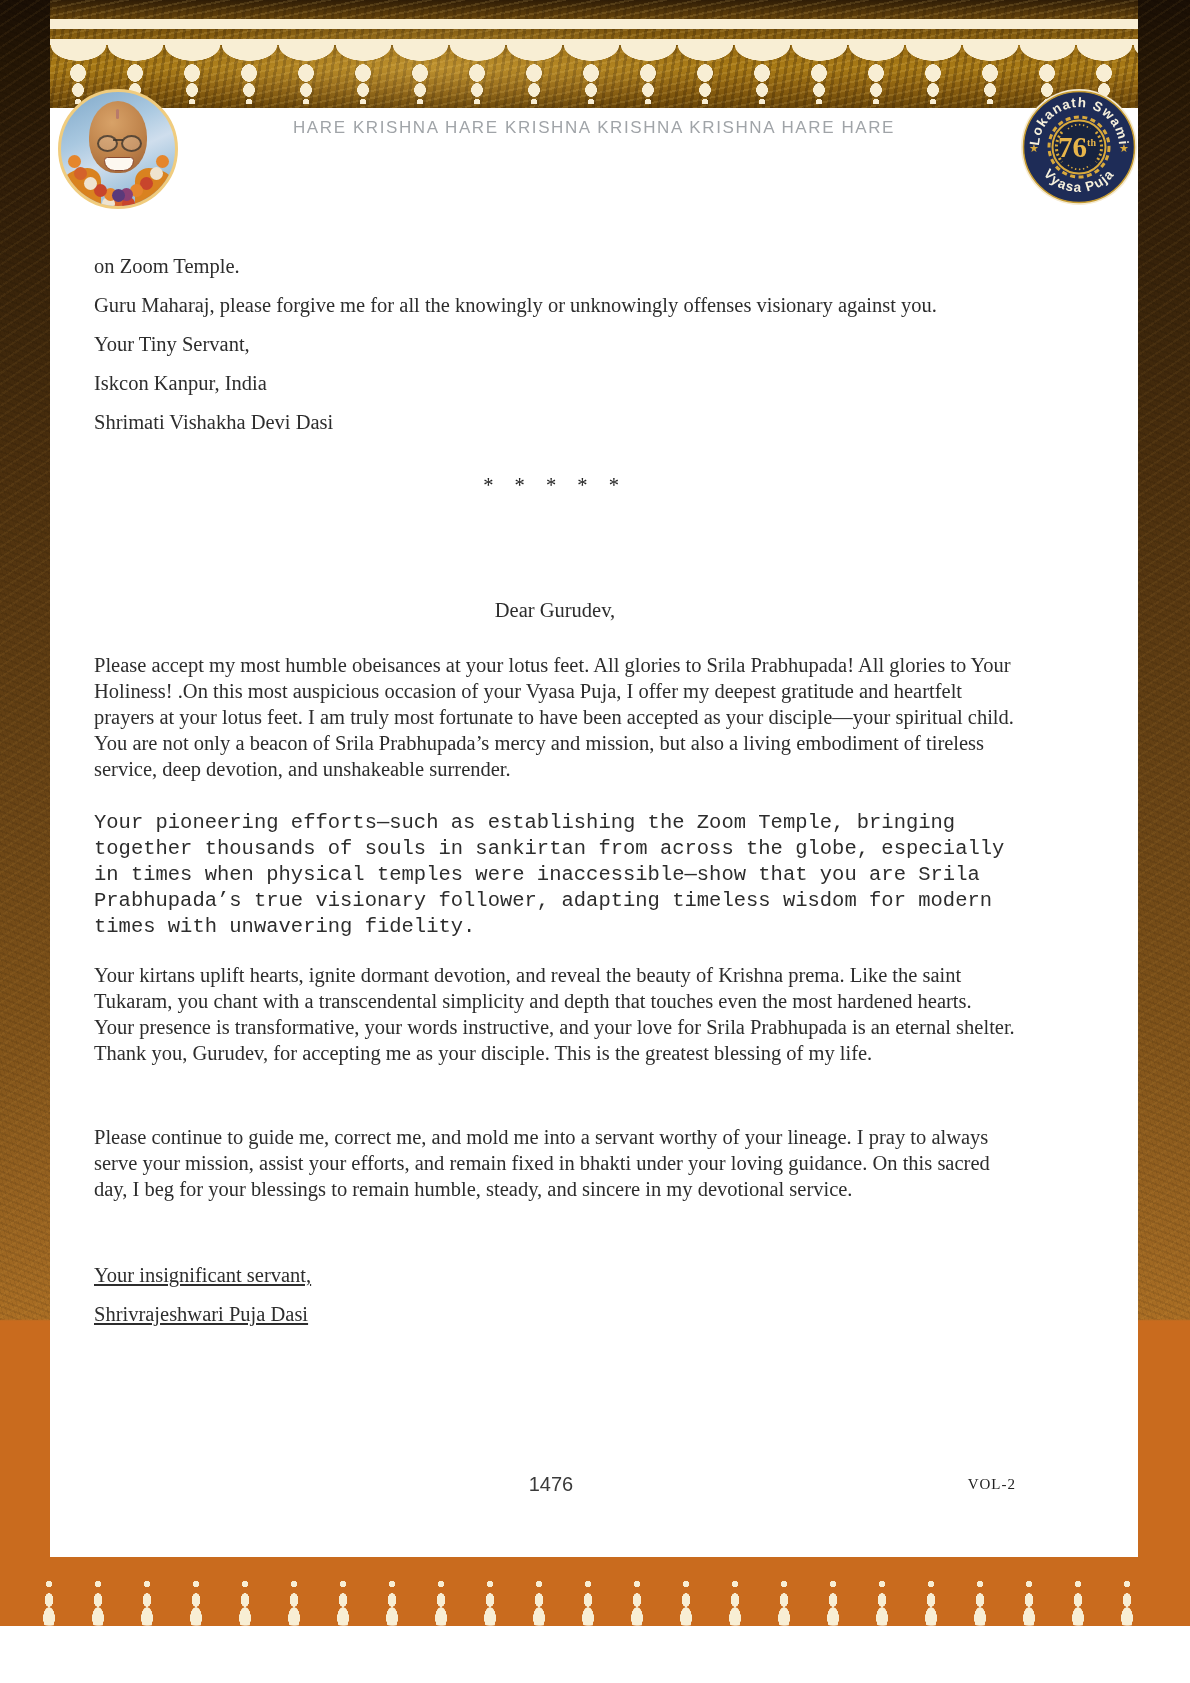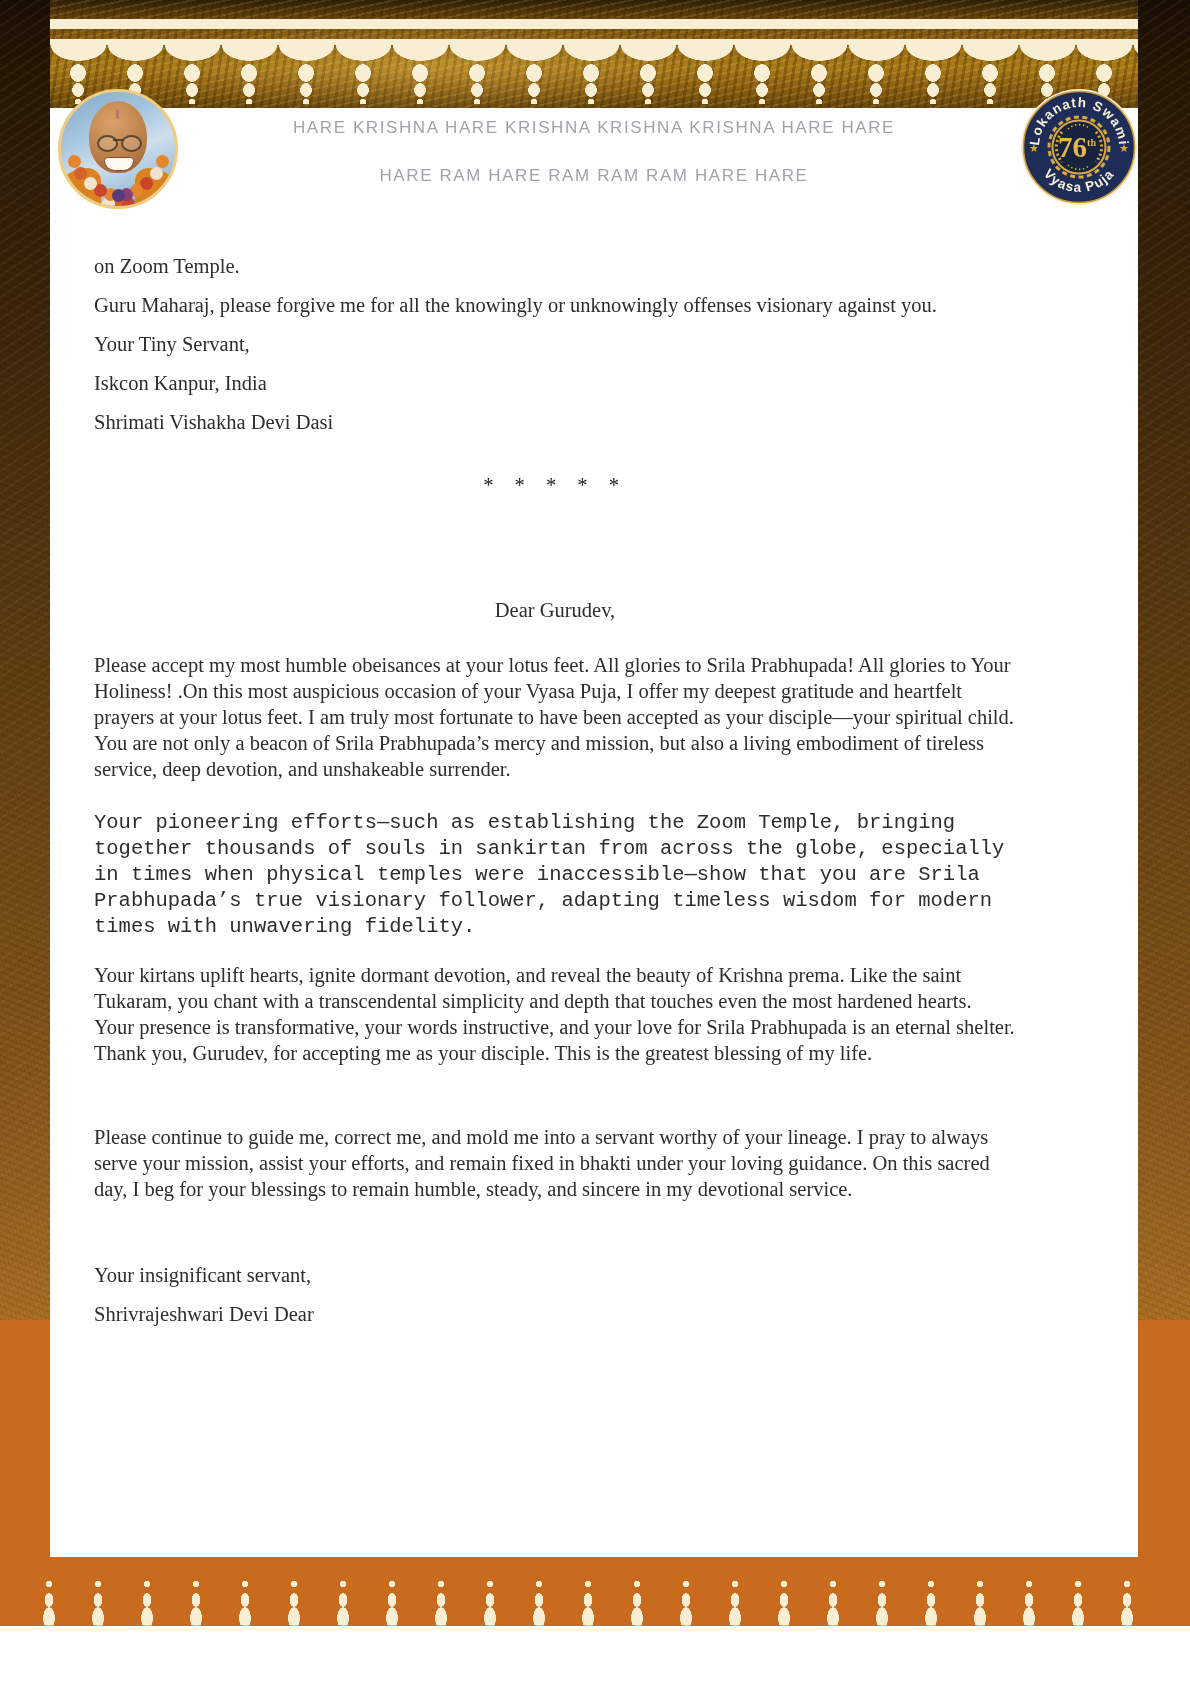--- a/index.html
+++ b/index.html
@@ -76,21 +76,21 @@
   .content{position:relative;padding:145px 122px 0 44px;color:#2d2d2d;}
   .content p{margin:0;font-size:20.5px;line-height:26px;}
   .prev-lines p{margin-bottom:13px;}
   .sep{margin-top:37px !important;text-align:center;letter-spacing:8px;font-size:21px;color:#222;}
   .salutation{margin-top:99px !important;text-align:center;}
   .para1{margin-top:29px !important;}
   .para2{margin-top:28px !important;font-family:Liberation Mono, monospace;}
   .para3{margin-top:22px !important;}
   .para4{margin-top:58px !important;}
   .signoff{margin-top:60px;}
-  .signoff p{margin-bottom:13px;}
+  .signoff p{margin-bottom:13px;text-decoration:underline;}
 
   
   .footer{position:absolute;left:36px;width:930px;top:1365px;height:26px;}
   .pageno{position:absolute;left:0;right:0;text-align:center;
       font-family:"Liberation Sans","DejaVu Sans",sans-serif;font-size:20px;color:#3a3a3a;}
   .volume{position:absolute;right:0;top:3px;font-size:15px;letter-spacing:1px;color:#222;}
 
   
   .bottom-band{position:absolute;left:0;right:0;top:1557px;height:126px;background:#c96b1e;}
   .bottom-dots{position:absolute;left:25px;right:25px;top:20px;height:48px;
@@ -116,21 +116,20 @@
   <div class="top-band">
     <div class="top-stripe"></div>
     <div class="curtain-bar"></div>
     <div class="curtain-arcs"></div>
     <div class="top-dots"></div>
   </div>
 
   <div class="page">
 
     <div class="mantra mantra1">HARE KRISHNA HARE KRISHNA KRISHNA KRISHNA HARE HARE</div>
-    <div class="mantra mantra2">HARE RAM HARE RAM RAM RAM HARE HARE</div>
 
     <div class="photo">
       <div class="ph-shoulder l"></div>
       <div class="ph-shoulder r"></div>
       <div class="ph-head"></div>
       <div class="ph-tilak"></div>
       <div class="ph-glass l"></div>
       <div class="ph-glass r"></div>
       <div class="ph-bridge"></div>
       <div class="ph-smile"></div>
@@ -173,24 +172,28 @@
       <p class="sep">* * * * *</p>
 
       <p class="salutation">Dear Gurudev,</p>
       <p class="para1">Please accept my most humble obeisances at your lotus feet. All glories to Srila Prabhupada! All glories to Your Holiness! .On this most auspicious occasion of your Vyasa Puja, I offer my deepest gratitude and heartfelt prayers at your lotus feet. I am truly most fortunate to have been accepted as your disciple—your spiritual child. You are not only a beacon of Srila Prabhupada’s mercy and mission, but also a living embodiment of tireless service, deep devotion, and unshakeable surrender.</p>
       <p class="para2">Your pioneering efforts—such as establishing the Zoom Temple, bringing together thousands of souls in sankirtan from across the globe, especially in times when physical temples were inaccessible—show that you are Srila Prabhupada’s true visionary follower, adapting timeless wisdom for modern times with unwavering fidelity.</p>
       <p class="para3">Your kirtans uplift hearts, ignite dormant devotion, and reveal the beauty of Krishna prema. Like the saint Tukaram, you chant with a transcendental simplicity and depth that touches even the most hardened hearts. Your presence is transformative, your words instructive, and your love for Srila Prabhupada is an eternal shelter. Thank you, Gurudev, for accepting me as your disciple. This is the greatest blessing of my life.</p>
       <p class="para4">Please continue to guide me, correct me, and mold me into a servant worthy of your lineage. I pray to always serve your mission, assist your efforts, and remain fixed in bhakti under your loving guidance. On this sacred day, I beg for your blessings to remain humble, steady, and sincere in my devotional service.</p>
 
       <div class="signoff">
         <p>Your insignificant servant,</p>
-        <p>Shrivrajeshwari Devi Dear</p>
+        <p>Shrivrajeshwari Puja Dasi</p>
       </div>
     </div>
 
+    <div class="footer">
+      <div class="pageno">1476</div>
+      <div class="volume">VOL-2</div>
+    </div>
   </div>
 
   <div class="bottom-band">
     <div class="bottom-dots"></div>
     <div class="arches"></div>
     <div class="arch-base"></div>
     <div class="bottom-stripe"></div>
   </div>
 
 </div>

